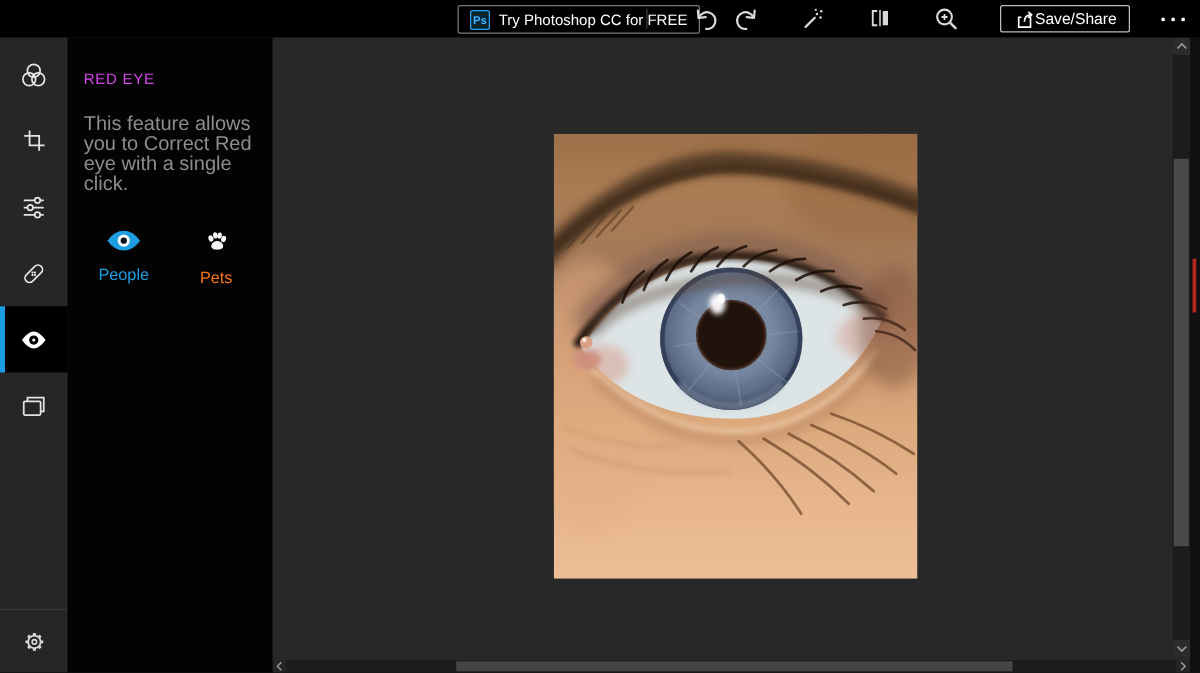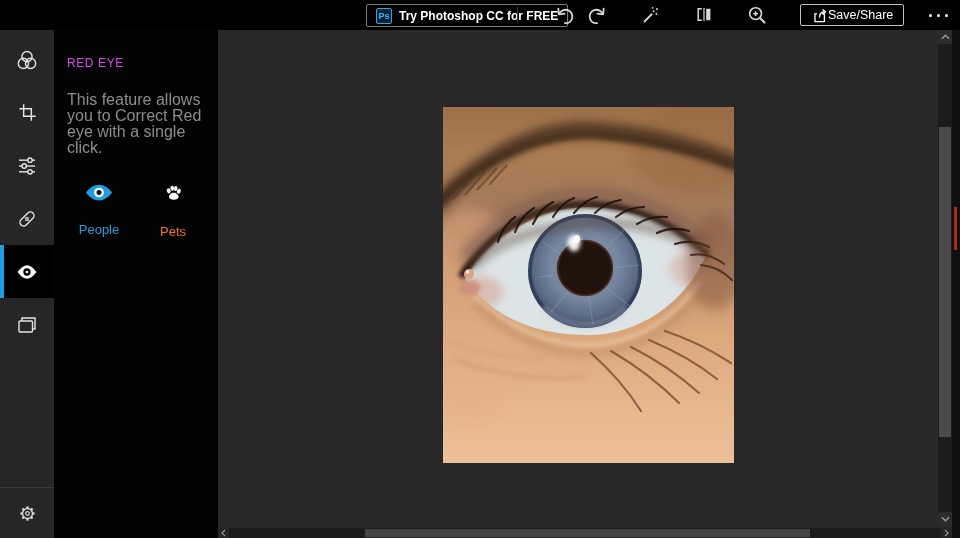--- a/index.html
+++ b/index.html
@@ -7,21 +7,21 @@
   body { font-family:"Liberation Sans", sans-serif; -webkit-font-smoothing:antialiased; }
   .app { position:relative; width:960px; height:538px; background:#282828; }
 
   
   .topbar { position:absolute; left:0; top:0; width:960px; height:30px; background:#000; z-index:30; }
   .try-btn { position:absolute; left:366px; top:4px; height:23px; display:flex; align-items:center;
              gap:7px; padding:0 9px; border:1px solid #7a7a7a; border-radius:2px; cursor:pointer; }
   .ps-badge { display:inline-flex; align-items:center; justify-content:center; width:16px; height:16px;
               border:1px solid #2ea3f2; border-radius:2px; background:#062430; color:#3cb3ff;
               font-size:9px; font-weight:bold;text-align:right; }
-  .try-label { color:#fff; font-size:12px; font-weight:bold; white-space:nowrap; }
+  .try-label { color:#fff; font-size:12px; font-weight:normal; white-space:nowrap; }
   .tb-sep { position:absolute; left:517px; top:7px; width:1px; height:16px; background:#3d3d3d; }
   .tb-icon { position:absolute; top:3px; width:24px; height:24px; display:flex; align-items:center;
              justify-content:center; cursor:pointer; }
   .tb-icon svg { display:block; }
   .saveshare-btn { position:absolute; left:800px; top:4px; height:22px; display:flex; align-items:center;
                    gap:0; padding:0 10px; border:1px solid #bdbdbd; border-radius:2px; cursor:pointer; }
   .saveshare-label { color:#fff; font-size:12.5px; white-space:nowrap; }
   .more-btn { position:absolute; left:922px; top:3px; width:32px; height:24px; display:flex;
               align-items:center; justify-content:center; gap:5px; cursor:pointer; }
   .more-btn i { width:3px; height:3px; border-radius:50%; background:#fff; }
@@ -36,21 +36,21 @@
   .settings-tool { position:absolute; left:0; bottom:0; width:54px; height:51px; display:flex;
                    align-items:center; justify-content:center; cursor:pointer; border-top:1px solid #3a3a3a; }
 
   
   .panel { position:absolute; left:54px; top:30px; width:164px; height:508px; background:#030303; z-index:20;
            padding:26px 12px 0 13px; }
   .panel-title { color:#d946ef; font-size:12px; font-weight:normal; letter-spacing:.6px; }
   .panel-desc { margin-top:22px; width:152px; color:#8d8d8d; font-size:16px; line-height:16px; }
   .panel-heading { margin-top:38px; color:#f2f2f2; font-size:13px; }
   .cats { margin-top:26px; display:flex; gap:22px; padding-left:6px; }
-  .cat { display:flex; flex-direction:column; align-items:center; gap:19px; cursor:pointer; width:52px; }
+  .cat { display:flex; flex-direction:column; align-items:center; gap:9px; cursor:pointer; width:52px; }
   .cat-label { font-size:13px; color:#f97316; }
   .cat.selected .cat-label { color:#1e9ee2; }
 
   
   .canvas { position:absolute; left:218px; top:30px; width:742px; height:508px; background:#282828; }
   .photo { position:absolute; left:225px; top:77px; width:291px; height:356px; cursor:crosshair; }
   .photo svg { display:block; width:291px; height:356px; }
 
   
   .vscroll { position:absolute; left:720px; top:0; width:14px; height:496px; background:#1c1c1c; }

